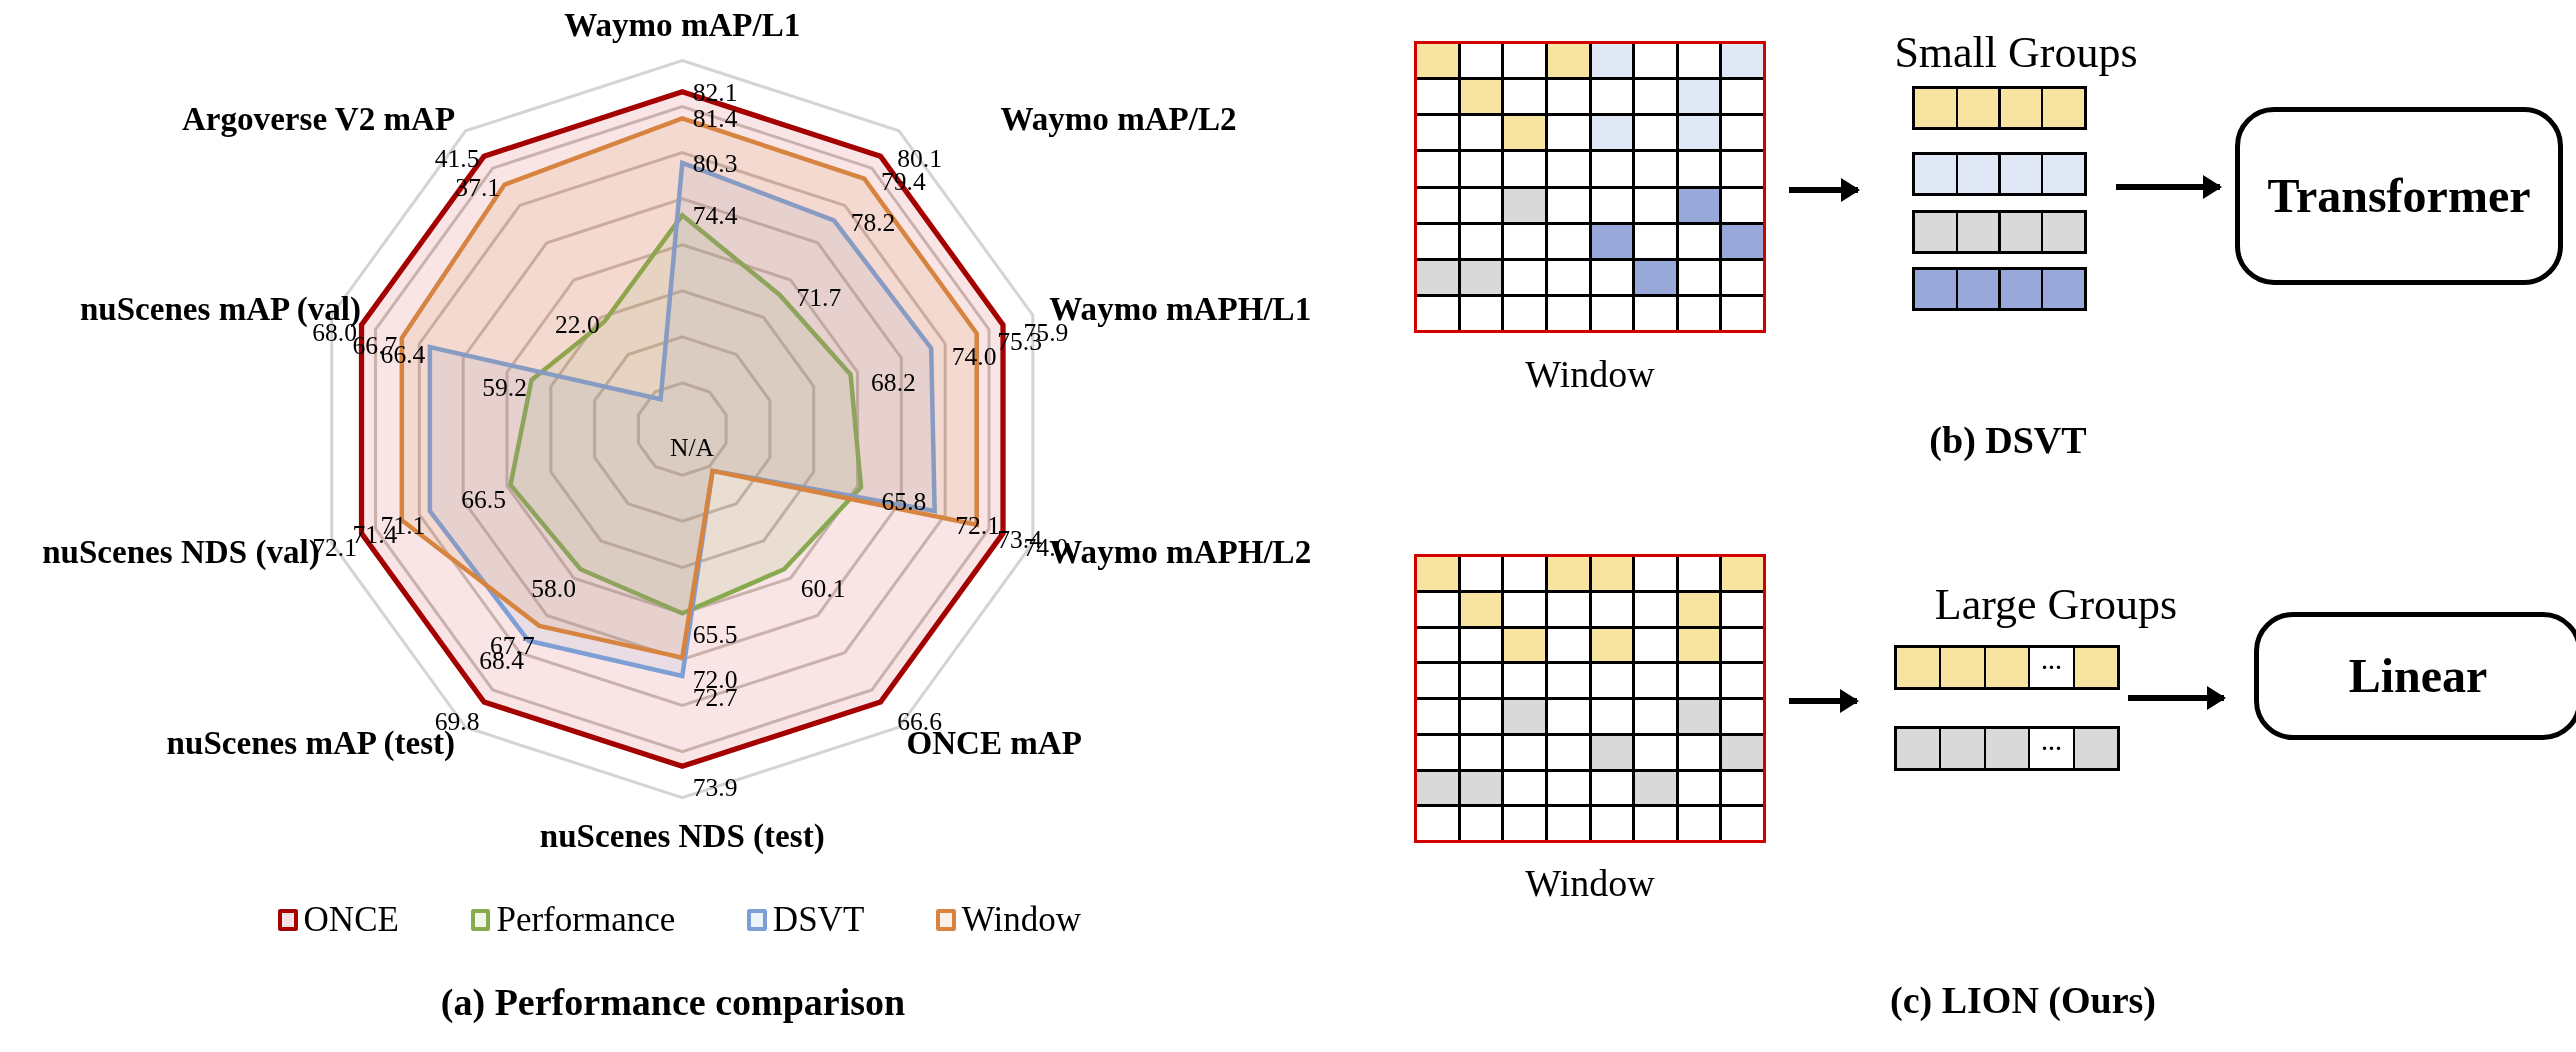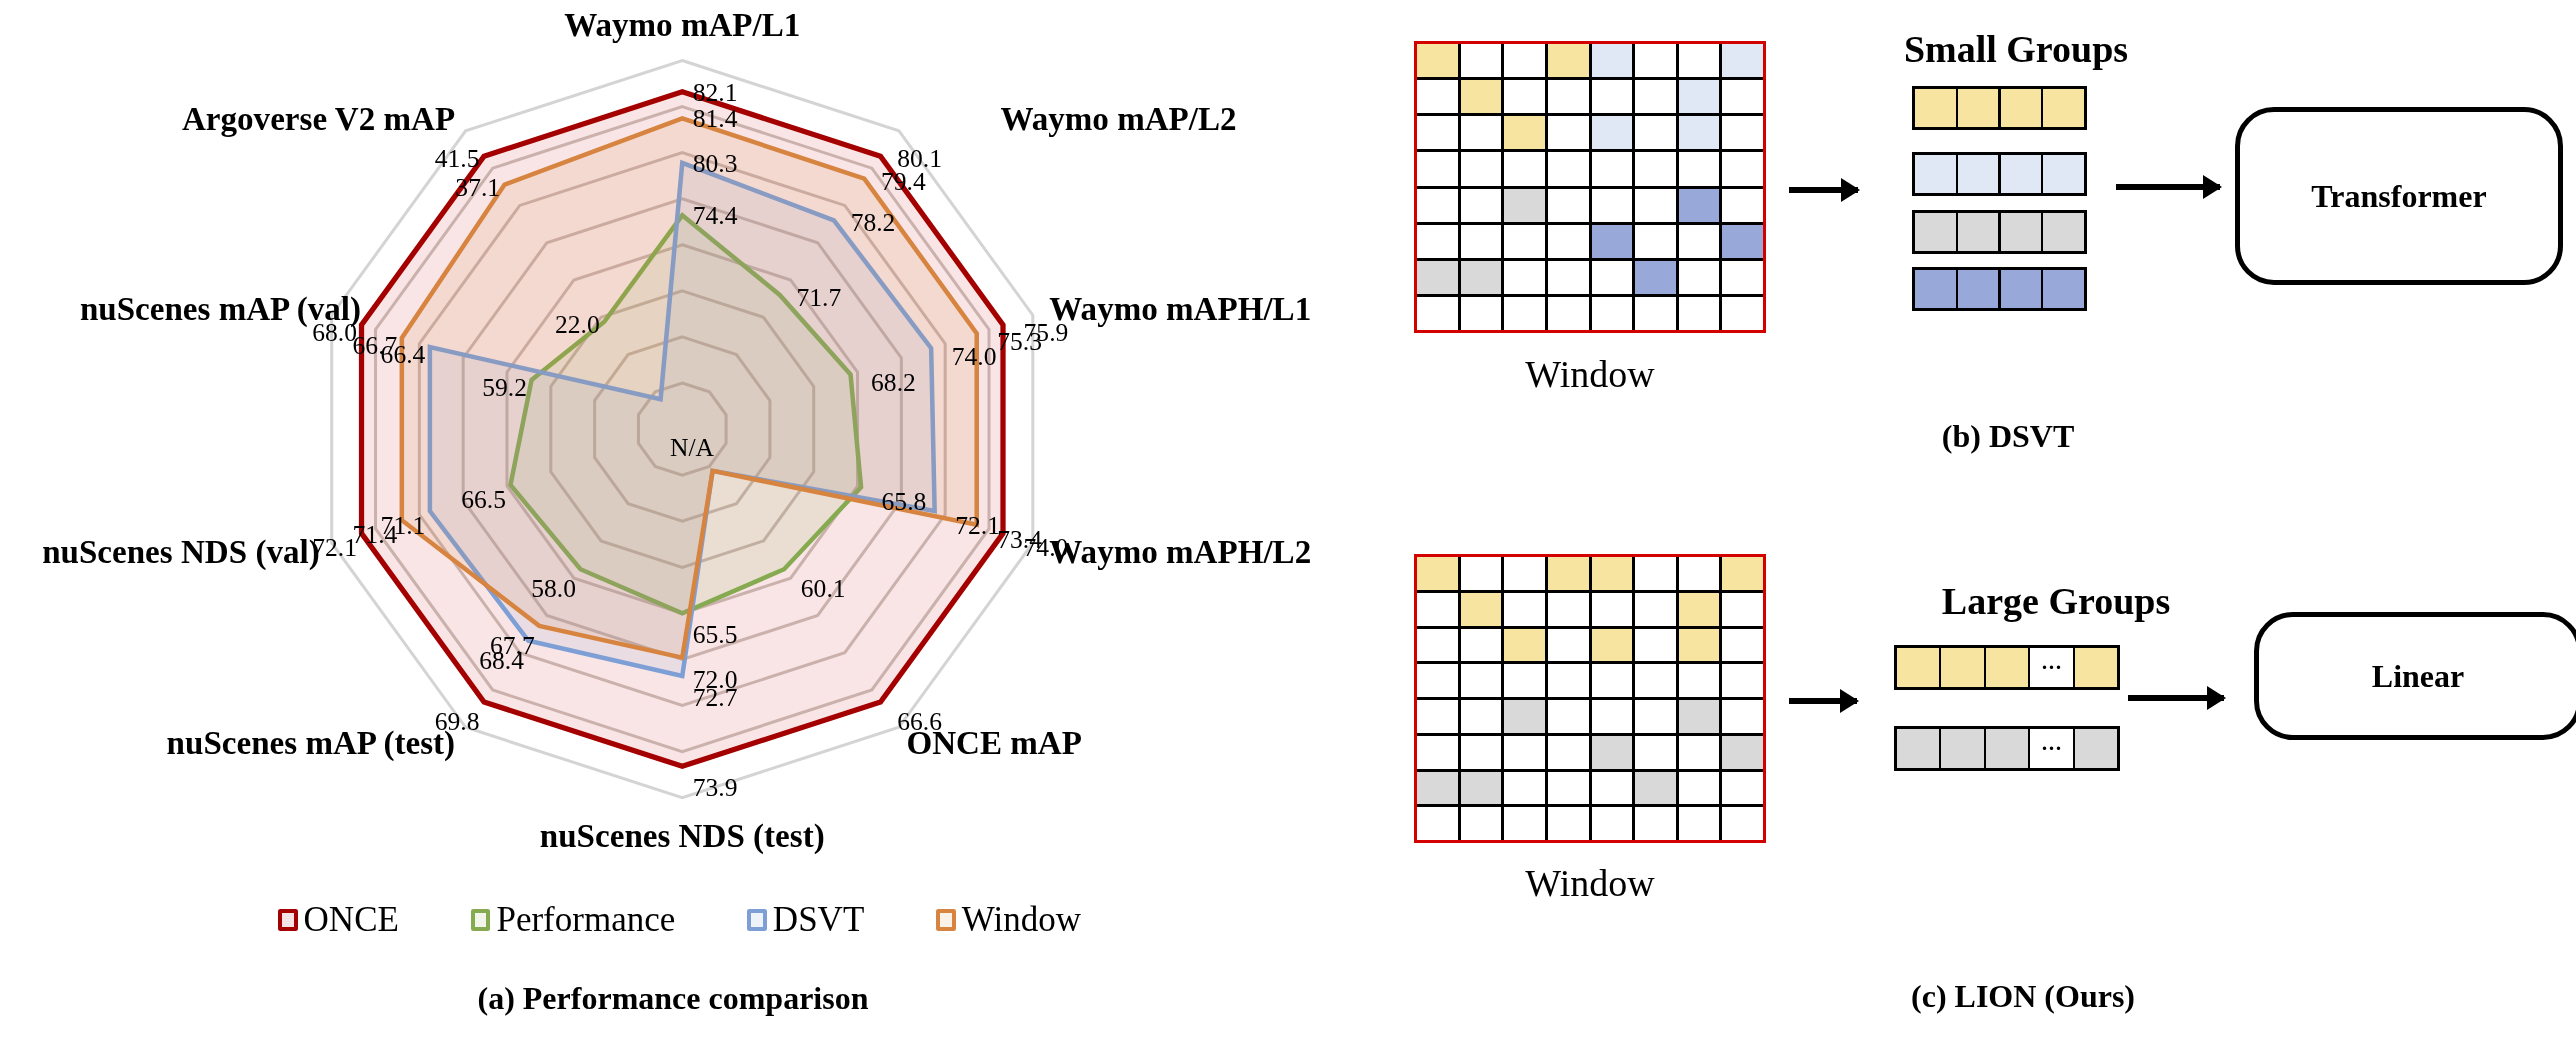--- a/index.html
+++ b/index.html
@@ -4,38 +4,38 @@
 <style>
   html, body { margin: 0; padding: 0; background: #ffffff; }
   body { width: 2576px; height: 1053px; position: relative; overflow: hidden;
          font-family: "Liberation Serif", "DejaVu Serif", serif; color: #000; }
   #radar { position: absolute; left: 0; top: 0; width: 1354px; height: 1053px; }
   .axis-label { font-family: "Liberation Serif", serif; font-weight: bold; font-size: 44px; }
   .val-label { font-family: "Liberation Serif", serif; font-size: 34px; }
   .legend { position: absolute; top: 900px; left: 278px; display: flex; align-items: center; font-size: 35px; }
   .legend-item { display: flex; align-items: center; margin-right: 72px; }
   .legend-swatch { width: 19.6px; height: 22.6px; border: 4.5px solid; border-radius: 2.3px; box-sizing: border-box; margin-right: 6px; }
-  .caption { position: absolute; font-weight: bold; font-size: 32px; white-space: nowrap; transform: translateX(-50%); }
+  .caption { position: absolute; font-weight: bold; font-size: 38px; white-space: nowrap; transform: translateX(-50%); }
   .grid { position: absolute; display: grid; grid-template-columns: repeat(8, 1fr); grid-template-rows: repeat(8, 1fr);
           border: 3.8px solid #d30000; box-sizing: border-box; background: #000; gap: 3px; }
   .cell { background: #fff; }
   .cell.y { background: #f6e4a0; }
   .cell.lb { background: #e0e8f6; }
   .cell.g { background: #d9d9d9; }
   .cell.b { background: #98a9d9; }
   .win-label { position: absolute; font-size: 38px; transform: translateX(-50%); white-space: nowrap; }
   .arrow { position: absolute; height: 6px; background: #000; }
   .arrow::after { content: ""; position: absolute; right: -1.5px; top: 50%; transform: translateY(-50%);
                   border-left: 19.6px solid #000; border-top: 12px solid transparent; border-bottom: 12px solid transparent; }
-  .group-title { position: absolute; font-weight: bold; font-size: 38px; transform: translateX(-50%); white-space: nowrap; }
+  .group-title { position: absolute; font-weight: normal; font-size: 44px; transform: translateX(-50%); white-space: nowrap; }
   .bar { position: absolute; display: flex; border: 3px solid #000; box-sizing: border-box; background: #000; gap: 2.3px; }
   .bar .seg { flex: 1; display: flex; align-items: center; justify-content: center; font-weight: bold; font-size: 21px; line-height: 1; }
   .block-box { position: absolute; border: 5.3px solid #000; border-radius: 39px; box-sizing: border-box;
                display: flex; align-items: center; justify-content: center; text-align: center;
-               font-weight: bold; font-size: 32px; line-height: 1.15; background: #fff; }
+               font-weight: bold; font-size: 48px; line-height: 1.15; background: #fff; }
   .block-box span { display: block; }
 </style>
 </head>
 <body>
 
 <svg id="radar" viewBox="0 0 1800 1399" xmlns="http://www.w3.org/2000/svg">
   <g id="rings">
       <polygon points="907,508.75 943.001846702914,520.4477090945345 965.2522116230782,551.0727090945345 965.2522116230782,588.9272909054655 943.001846702914,619.5522909054655 907,631.25 870.998153297086,619.5522909054655 848.7477883769218,588.9272909054655 848.7477883769218,551.0727090945345 870.998153297086,520.4477090945345" fill="none" stroke="#c8c2bd" stroke-width="4"></polygon>
       <polygon points="907,447.5 979.003693405828,470.89541818906895 1023.5044232461563,532.1454181890689 1023.5044232461563,607.8545818109311 979.003693405828,669.1045818109311 907,692.5 834.9963065941721,669.1045818109311 790.4955767538437,607.8545818109311 790.4955767538437,532.145418189069 834.996306594172,470.89541818906895" fill="none" stroke="#c8c2bd" stroke-width="4"></polygon>
       <polygon points="907,386.25 1015.0055401087419,421.3431272836034 1081.7566348692344,513.2181272836034 1081.7566348692344,626.7818727163966 1015.0055401087419,718.6568727163966 907,753.75 798.9944598912581,718.6568727163966 732.2433651307656,626.7818727163966 732.2433651307655,513.2181272836034 798.9944598912581,421.3431272836034" fill="none" stroke="#c8c2bd" stroke-width="4"></polygon>

